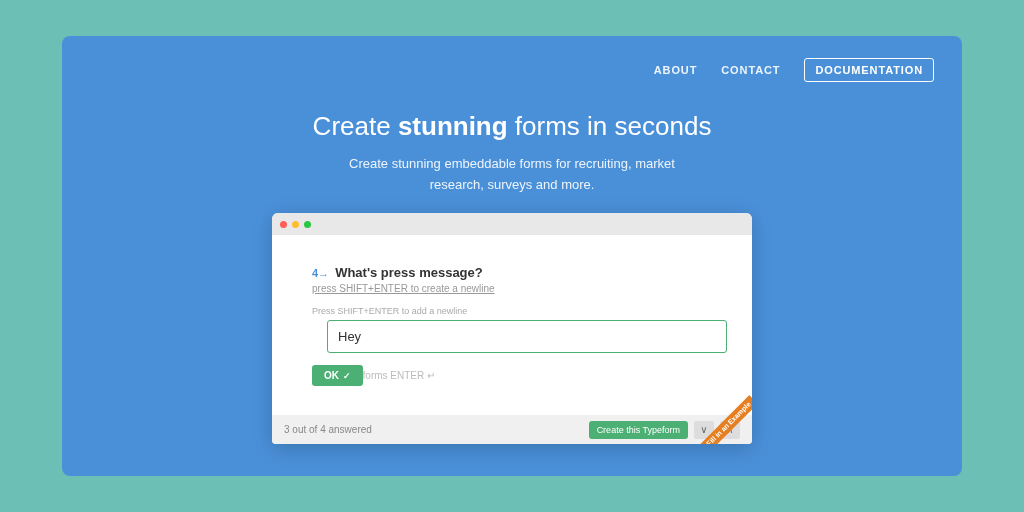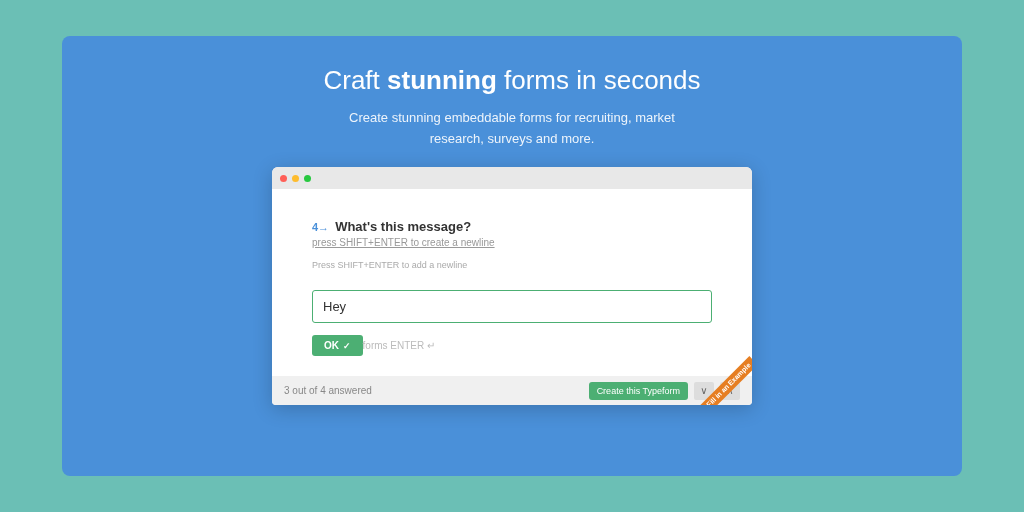--- a/index.html
+++ b/index.html
@@ -120,31 +120,32 @@
     }
     .form-instruction {
       font-size: 10px;
       color: #999;
       margin-bottom: 12px;
       text-decoration: underline;
     }
     .form-field-label {
       font-size: 9px;
       color: #aaa;
-      margin-bottom: 20px;
+      margin-bottom: 4px;
     }
     .form-input {
       width: 100%;
       border: 1.5px solid #4caf73;
       border-radius: 3px;
       padding: 8px 10px;
       font-size: 13px;
       color: #333;
       outline: none;
       background: white;
+      margin-left: 15px;
     }
     .form-actions {
       display: flex;
       align-items: center;
       gap: 0;
       margin-top: 12px;
     }
     .btn-ok {
       background: #4caf73;
       color: white;
@@ -229,37 +230,42 @@
       position: absolute;
       bottom: 14px;
       right: -12px;
     }
   </style>
 </head>
 <body>
 
 <div class="main-card">
 
+  <nav class="nav">
+    <a class="nav-link">ABOUT</a>
+    <a class="nav-link">CONTACT</a>
+    <button class="nav-btn">DOCUMENTATION</button>
+  </nav>
 
   <h1 class="hero-title">
-    <span>Craft </span><strong>stunning</strong><span> forms in seconds</span>
+    <span>Create </span><strong>stunning</strong><span> forms in seconds</span>
   </h1>
   <p class="hero-subtitle">Create stunning embeddable forms for recruiting, market research, surveys and more.</p>
 
   <div class="browser">
     <div class="browser-bar">
       <div class="browser-dot dot-red"></div>
       <div class="browser-dot dot-yellow"></div>
       <div class="browser-dot dot-green"></div>
     </div>
 
     <div class="browser-content">
       <div class="form-question-label">
         <span class="q-number">4→</span>
-        <span>What's this message?</span>
+        <span>What's press message?</span>
       </div>
       <div class="form-instruction">press SHIFT+ENTER to create a newline</div>
       <div class="form-field-label">Press SHIFT+ENTER to add a newline</div>
       <input class="form-input" type="text" value="Hey" style="">
       <div class="form-actions">
         <button class="btn-ok">OK</button>
         <span class="btn-hint">forms ENTER ↵</span>
       </div>
     </div>
 

